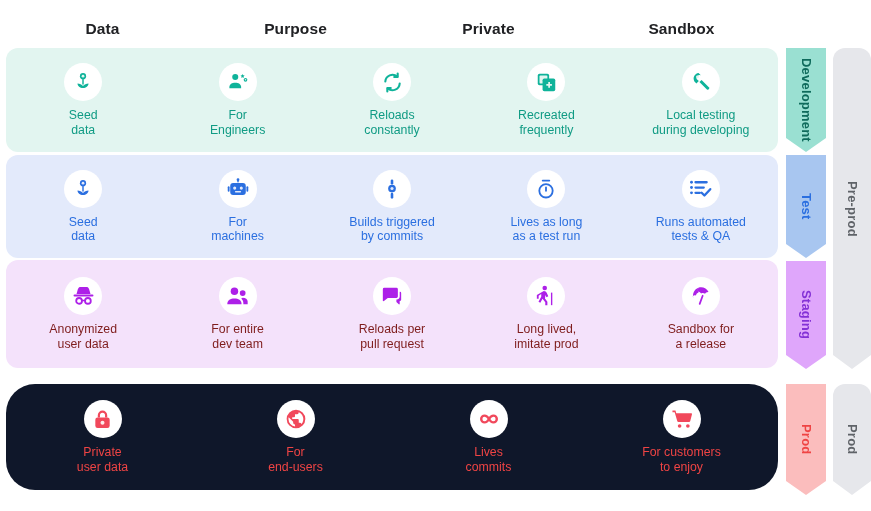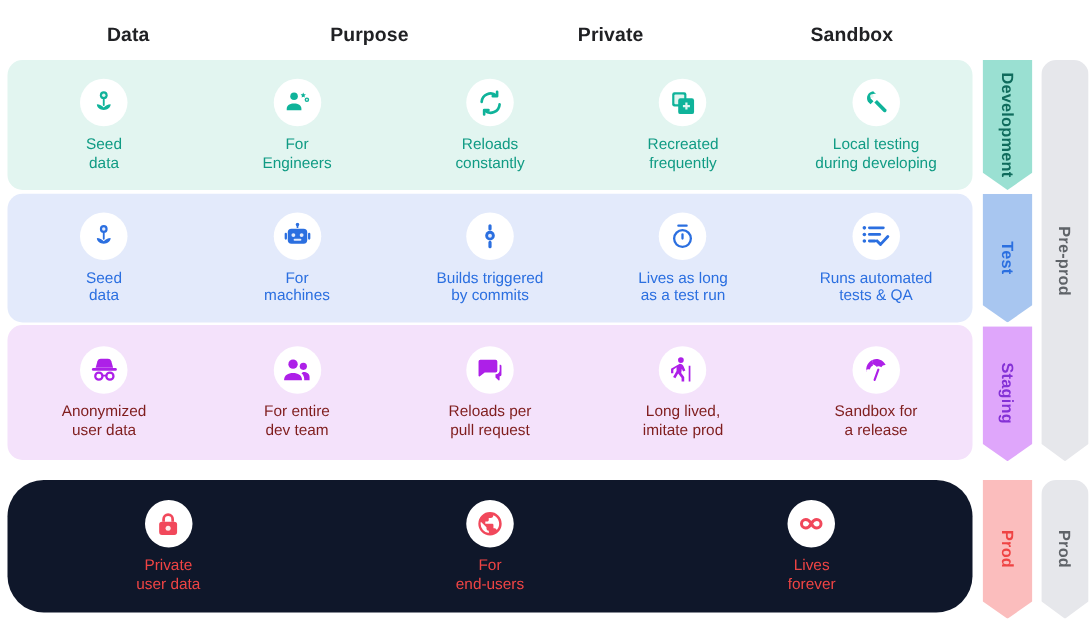--- a/index.html
+++ b/index.html
@@ -288,21 +288,32 @@
       <div class="celltext">For
 end-users</div>
     </div>
     <div class="cell">
       <div class="iconwrap">
         <svg width="24" height="24" viewBox="0 0 24 24" fill="none" stroke="#f1485b" stroke-width="2.4" stroke-linecap="round">
           <path d="M12 12s-1.9-3.4-4.4-3.4a3.4 3.4 0 0 0 0 6.8C10.1 15.4 12 12 12 12s1.9-3.4 4.4-3.4a3.4 3.4 0 0 1 0 6.8C13.9 15.4 12 12 12 12z"></path>
         </svg>
       </div>
       <div class="celltext">Lives
-forever</div>
+commits</div>
+    </div>
+    <div class="cell">
+      <div class="iconwrap">
+        <svg width="22" height="22" viewBox="0 0 24 24" fill="#f1485b">
+          <path d="M1.6 2.6h3.3l.8 3.2h16.3a.9.9 0 0 1 .9 1.1l-1.9 7.4a1.4 1.4 0 0 1-1.4 1H8.2a1.4 1.4 0 0 1-1.4-1.1L4 4.6H1.6z"></path>
+          <circle cx="9.4" cy="19.6" r="2"></circle>
+            <circle cx="18.4" cy="19.6" r="2"></circle>
+        </svg>
+      </div>
+      <div class="celltext">For customers
+to enjoy</div>
     </div>
   </div>
 
   <div class="envcol">
     <div class="arrow a-dev">
       <span class="vlabel">Development</span>
     </div>
     <div class="arrow a-test">
       <span class="vlabel">Test</span>
     </div>

